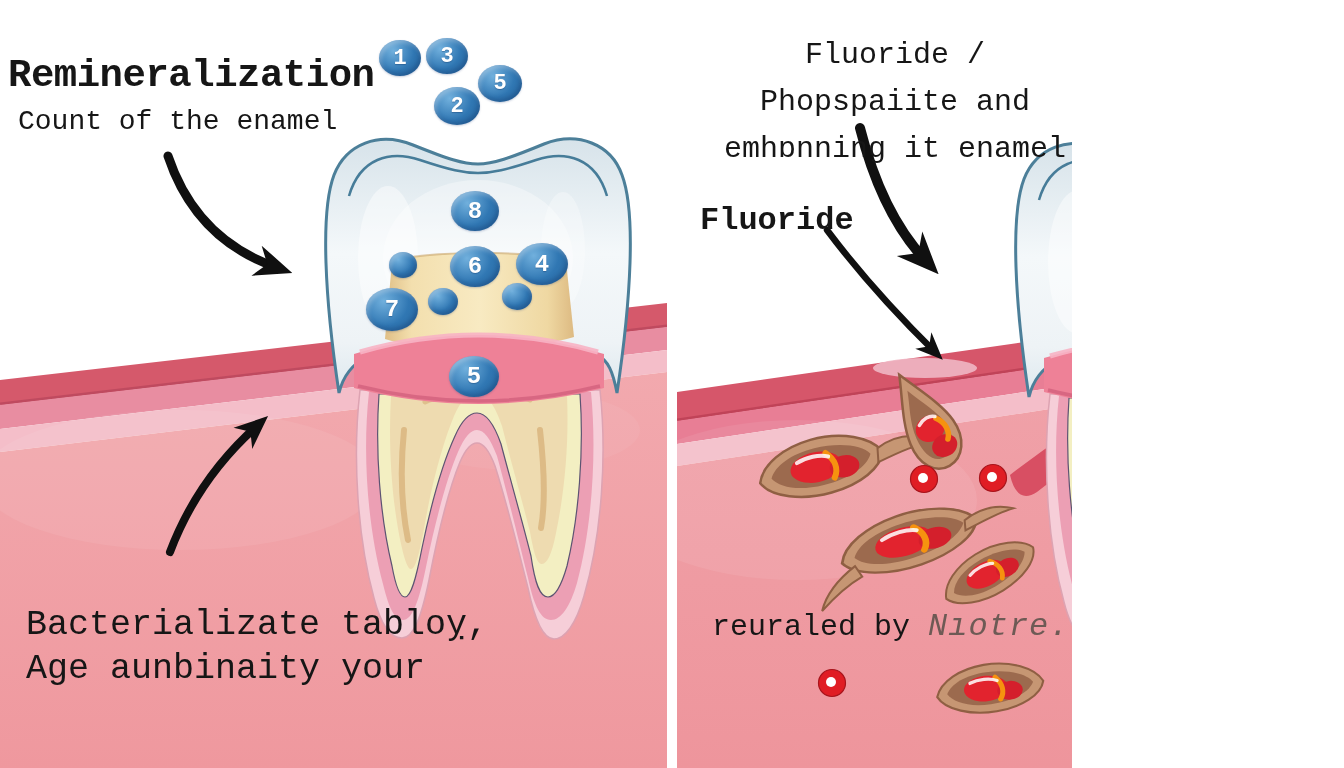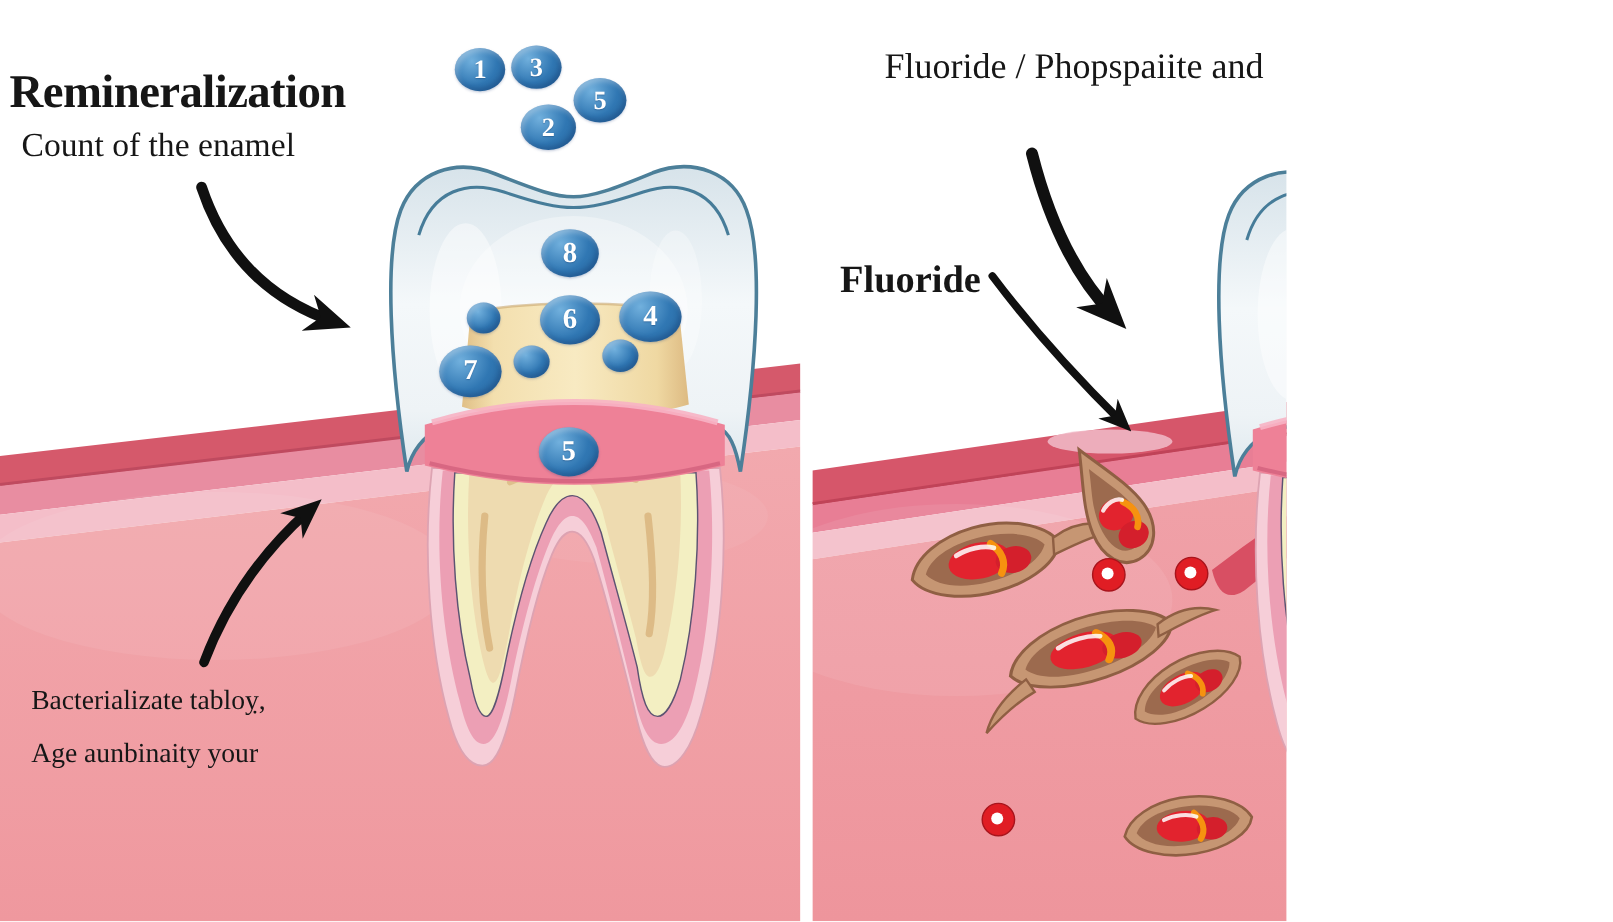--- a/index.html
+++ b/index.html
@@ -1,23 +1,23 @@
 <!DOCTYPE html>
 <html style="--mineral-blue: #3077b3; --gum-pink: #f0a1a7; --gum-band-red: #d5596b; --enamel-blue: #4c7f99; --dentin-cream: #f4e0ac; --bacteria-tan: #c69673; --cell-red: #e0212b; --text-dark: #161616; --brand-gray: #6e5a55;"><head>
 <meta charset="utf-8">
 <style>
   html,body{margin:0;padding:0;background:#ffffff;}
   .canvas{position:relative;width:1072px;height:768px;background:#ffffff;overflow:hidden;
-          font-family:Liberation Serif, serif;}
+          font-family:Liberation Mono, monospace;}
   .panel{position:absolute;top:0;height:768px;width:667px;}
   .panel svg{position:absolute;left:0;top:0;}
   .t{position:absolute;color:var(--text-dark,#161616);}
   .title{font-size:39px;font-weight:700;letter-spacing:-0.5px;}
   .subtitle{font-size:28px;font-weight:500;}
-  .note{font-size:23px;font-weight:500;line-height:44px;white-space:nowrap;}
+  .note{font-size:35px;font-weight:500;line-height:44px;white-space:nowrap;margin-top:41px;}
   .heading{font-size:30px;font-weight:500;line-height:47px;text-align:center;width:390px;}
   .fluoride{font-size:32px;font-weight:600;}
   .caption{font-size:30px;font-weight:500;white-space:nowrap;}
   .caption .brand{font-style:italic;font-weight:400;font-size:32px;letter-spacing:1px;
                   color:var(--brand-gray,#6e5a55);}
   .bubble{position:absolute;border-radius:50%;
     background:radial-gradient(circle at 34% 30%, #71b0dd 0%, var(--mineral-blue,#3077b3) 55%, #28679f 100%);
     box-shadow:inset -2px -3px 4px rgba(10,40,90,.28), inset 2px 3px 4px rgba(255,255,255,.32), 0 1px 2px rgba(30,60,120,.25);
     display:flex;align-items:center;justify-content:center;color:#fff;font-weight:700;
     text-shadow:0 1px 1px rgba(20,60,110,.4);}
@@ -179,24 +179,30 @@
   <div class="t title" style="left:8px;top:54px;">Remineralization</div>
   <div class="t subtitle" style="left:18px;top:106px;">Count of the enamel</div>
 
   <div class="t note" style="left:26px;top:562px;">
     <div>Bacterializate tabloỵ,</div>
     <div>Age aunbinaity your</div>
   </div>
 
   <div class="t heading" style="left:700px;top:32px;">
     <div>Fluoride / Phopspaiite and</div>
-  </div>
-
-  <div class="t fluoride" style="left:700px;top:202px;margin-top:12px;">Fluoride</div>
-
+    <div>emhɒnning it enamel</div>
+  </div>
+
+  <div class="t fluoride" style="left:700px;top:202px;">Fluoride</div>
+
+  <div class="t caption" style="left:712px;top:608px;">
+    <span>reuraled by</span>
+    <span> </span>
+    <span class="brand">Nıotre.</span>
+  </div>
 
   <div class="bubble" style="left:379px;top:40px;width:42px;height:36px;font-size:22px;">
       <span>1</span>
     </div>
   <div class="bubble" style="left:426px;top:38px;width:42px;height:36px;font-size:22px;">
       <span>3</span>
     </div>
   <div class="bubble" style="left:478px;top:65px;width:44px;height:37px;font-size:22px;">
       <span>5</span>
     </div>

